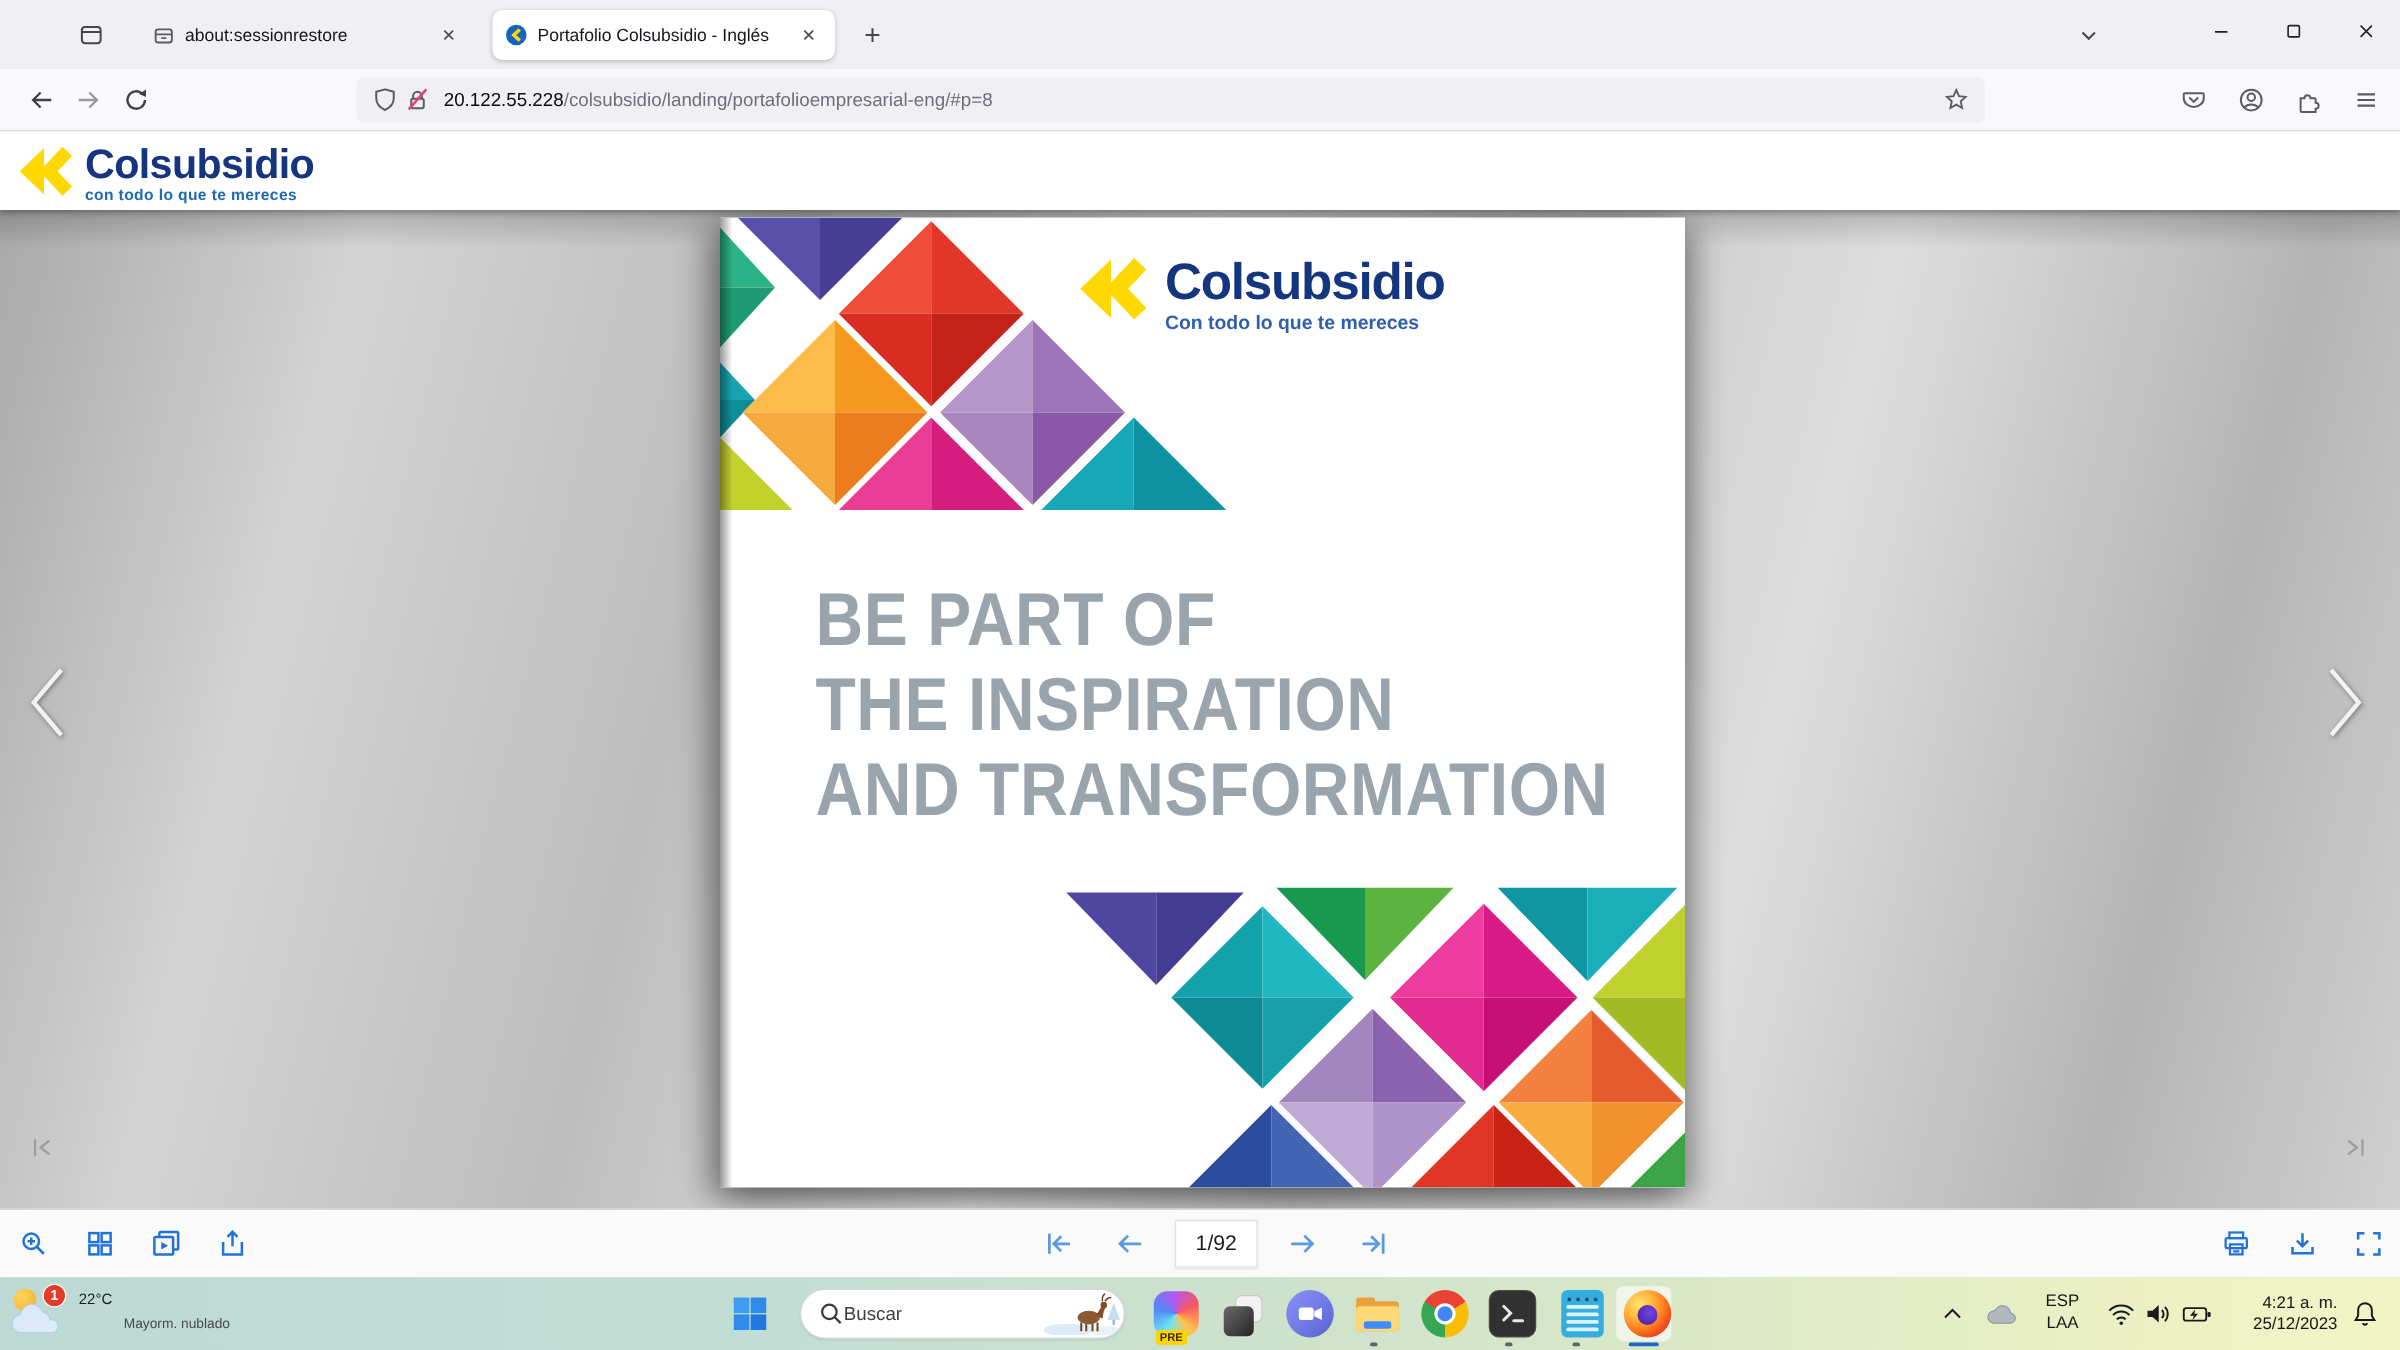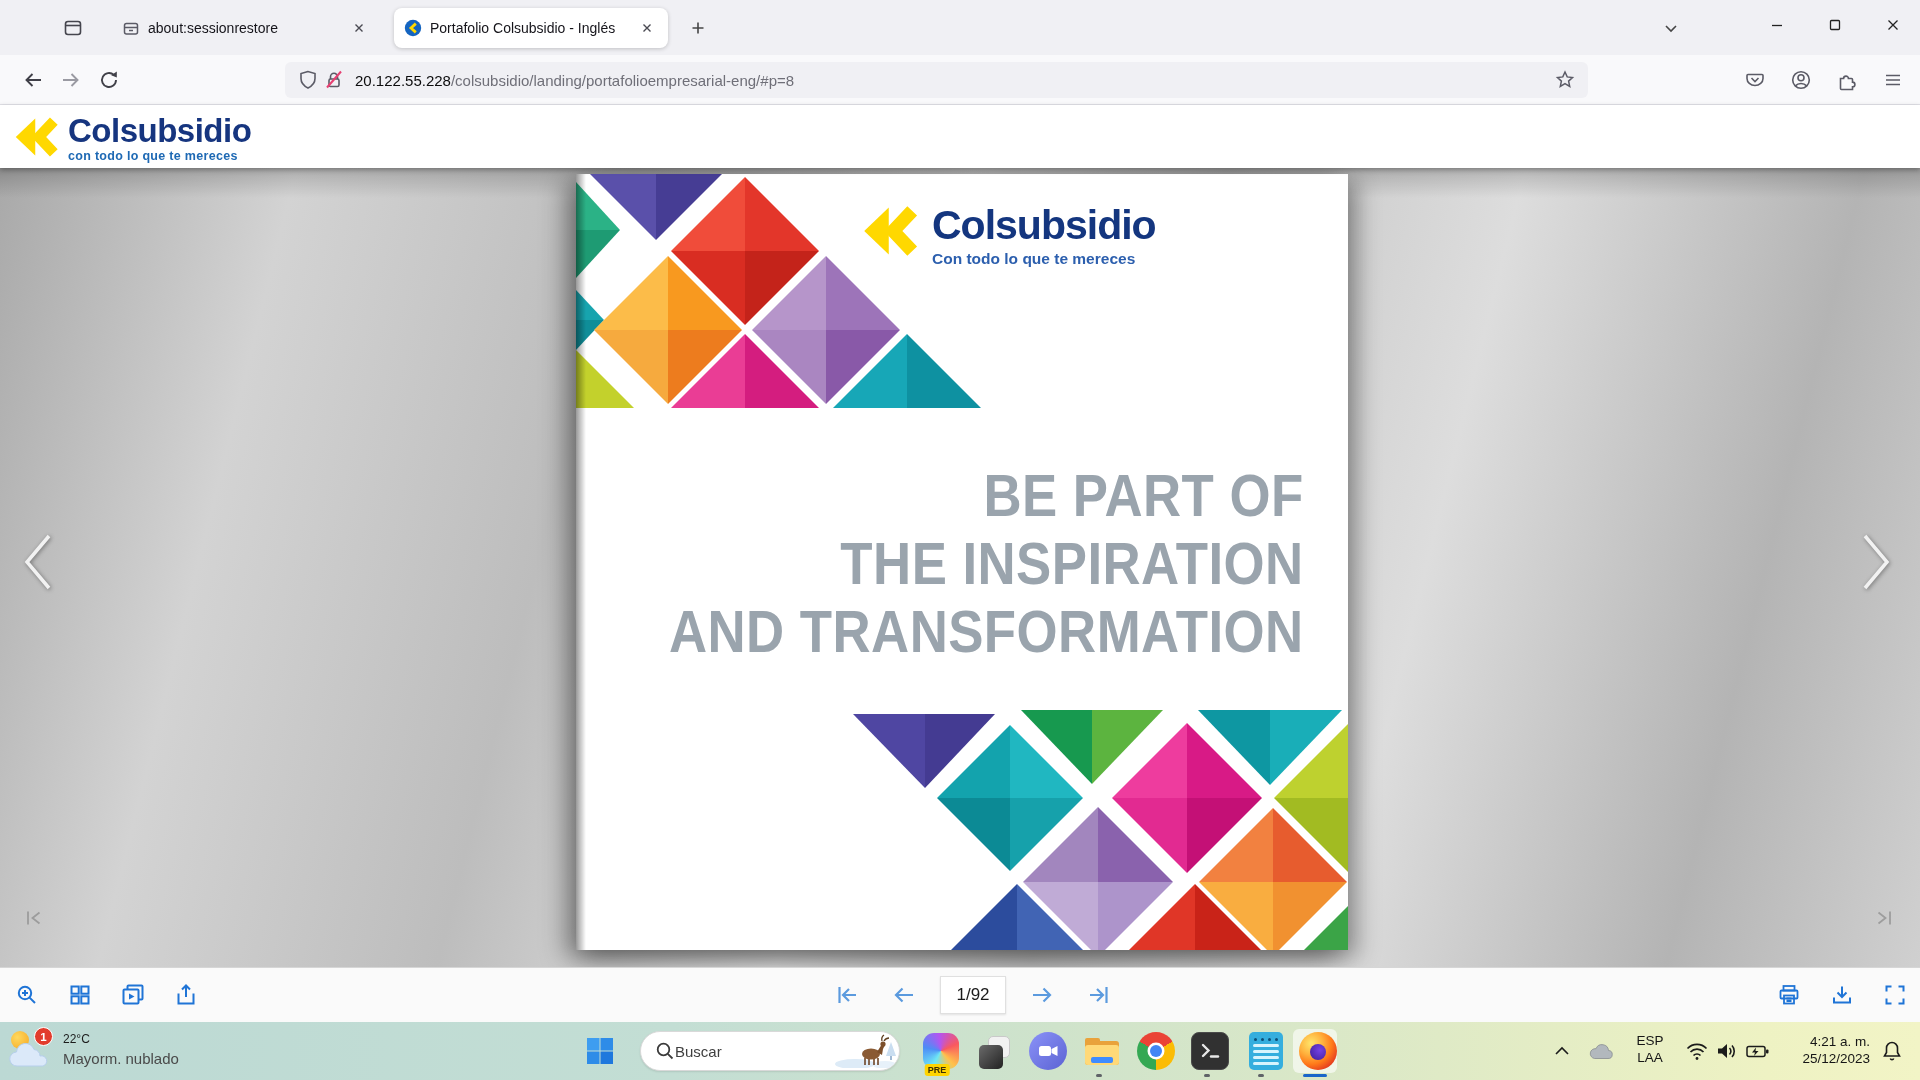--- a/index.html
+++ b/index.html
@@ -46,21 +46,21 @@
   .cornL { left:22px; } .cornR { left:1872px; }
 
   .page { position:absolute; left:576px; top:6px; width:772px; height:776px; background:#fff; overflow:hidden;
     box-shadow:-10px 8px 24px rgba(0,0,0,.4), 10px 8px 22px rgba(0,0,0,.3); }
   .page::before { content:""; position:absolute; left:0; top:0; bottom:0; width:10px; background:linear-gradient(90deg,rgba(0,0,0,.4),rgba(0,0,0,0)); z-index:3; }
   .cluster1 { position:absolute; left:0; top:0; }
   .cluster2 { position:absolute; left:269px; top:536px; }
   .pagelogo { left:284px; top:28px; display:flex; gap:10px; }
   .plname { font-size:41px; font-weight:bold; color:#14367f; letter-spacing:-1px; line-height:46px; }
   .pltag { display:block; font-size:15.5px; font-weight:bold; color:#2c5fae; margin-top:2px; }
-  .titlewrap { position:absolute; left:0; top:288px; width:100%; text-align:right;padding-left:32px; }
+  .titlewrap { position:absolute; left:0; top:288px; width:100%; text-align:left;padding-left:32px; }
   .titletext { transform:scaleX(.88); transform-origin:50% 0; font-weight:bold; font-size:60px; line-height:68px; color:#9aa4ad; letter-spacing:.5px; }
 
   
   .viewerbar { position:absolute; left:0; top:967px; width:1920px; height:55px; background:#fafafa; border-top:1px solid #d6d6d6; }
   .vgroup { display:flex; gap:13px; align-items:center; }
   .vbtn { width:40px; height:40px; border-radius:4px; cursor:pointer; color:#1f74d6; }
   .vbtn.lt { color:#5b9ade; }
   .vleft { left:7px; top:7px; } .vcenter { left:828px; top:7px; gap:16px; } .vright { left:1769px; top:7px; }
   .pageind { width:66px; height:38px; border:1px solid #e0e0e0; background:#fff; box-shadow:0 1px 2px rgba(0,0,0,.1);
     text-align:center; font-size:17px; color:#1b1b1b; font-family:"Liberation Sans",sans-serif; }
@@ -68,21 +68,21 @@
   
   .taskbar { position:absolute; left:0; top:1022px; width:1920px; height:58px;
     background:linear-gradient(90deg,#bcd9d4 0%,#c3ded4 35%,#cfe3cb 55%,#dfeac6 75%,#eef2c3 92%,#f2f4c6 100%); }
   .weather { left:8px; top:7px; display:flex; gap:9px; cursor:pointer; }
   .wicon { position:relative; width:46px; height:42px; }
   .sun { position:absolute; left:3px; top:2px; width:18px; height:18px; border-radius:50%;
     background:radial-gradient(circle at 35% 35%,#ffd95e,#f5a623); }
   .wbadge { position:absolute; left:26px; top:-2px; width:19px; height:19px; border-radius:50%; background:#e23b2c;
     border:1.5px solid #fff; color:#fff; font-size:11.5px; font-weight:bold; display:flex; align-items:center; justify-content:center; }
   .wtemp { font-size:12px; color:#1c1c1c; line-height:20px; }
-  .wcond { font-size:15px; color:#4a4a4a; line-height:20px; }
+  .wcond { font-size:11px; color:#4a4a4a; line-height:20px;margin-left:36px; }
   .start { left:578px; top:7px; width:44px; height:44px; border-radius:6px; cursor:pointer; }
   .search { left:640px; top:9px; width:260px; height:40px; background:#fff; border:1px solid #d9d9d9; border-radius:20px;
     display:flex; align-items:center; padding-left:14px; cursor:pointer; box-shadow:0 1px 2px rgba(0,0,0,.1); overflow:hidden; position:absolute; }
   .searchtext { font-size:15px; color:#3f3f3f; }
   .deer { position:absolute; right:2px; top:2px; }
   .apps { left:915px; top:7px; display:flex; gap:10px; }
   .app { position:relative; width:44px; height:44px; border-radius:6px; display:flex; align-items:center; justify-content:flex-end; cursor:pointer; }
   .app.active { background:rgba(255,255,255,.6); }
   .rundot { position:absolute; left:50%; bottom:-4px; transform:translateX(-50%); width:6px; height:3px; border-radius:2px; background:#5f6368; }
   .runpill { position:absolute; left:50%; bottom:-4px; transform:translateX(-50%); width:24px; height:3px; border-radius:2px; background:#1a66c9; }

